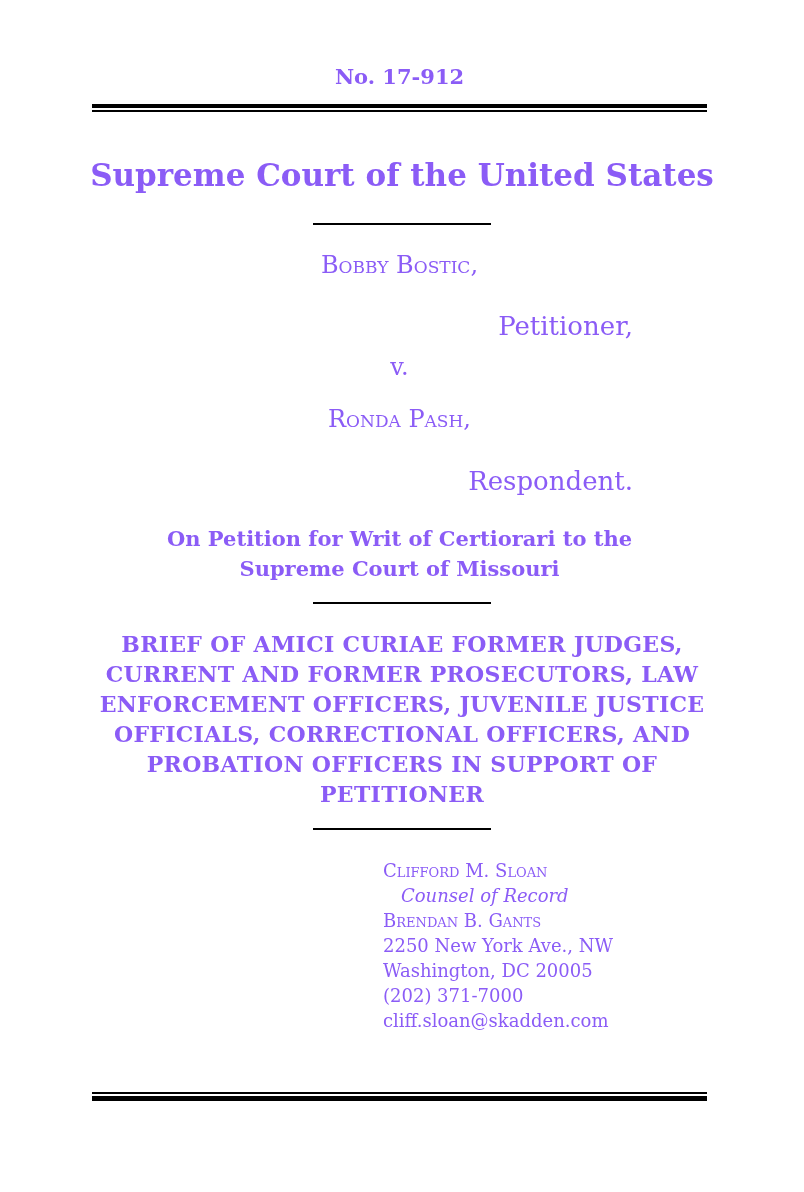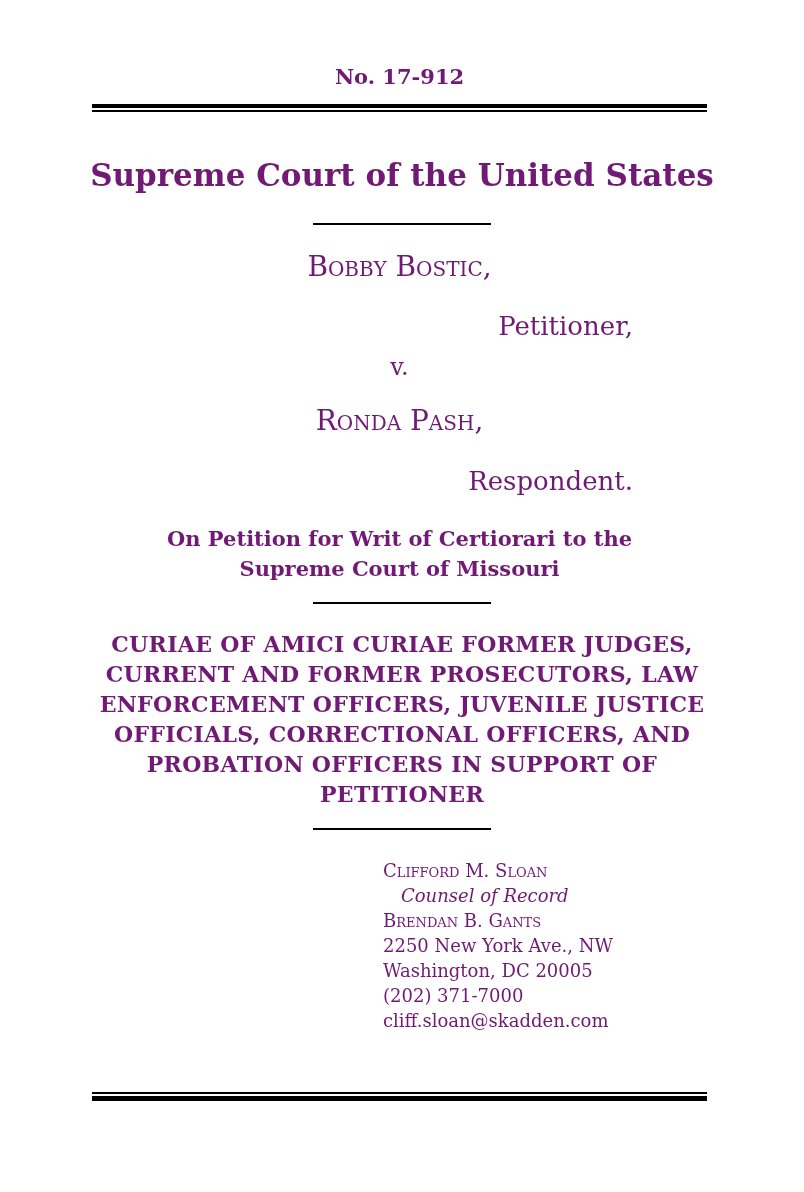--- a/index.html
+++ b/index.html
@@ -5,21 +5,21 @@
   html, body {
     margin: 0;
     padding: 0;
     background: #ffffff;
   }
   .page {
     position: relative;
     width: 804px;
     height: 1192px;
     background: #ffffff;
-    color: #701a75;
+    color: #8b5cf6;
     font-family: "DejaVu Serif", "Liberation Serif", serif;
     overflow: hidden;
   }
   .abs { position: absolute; }
 
   
   .col-center {
     left: 92px;
     width: 615px;
     text-align: center;
@@ -76,21 +76,21 @@
     width: 804px;
     text-align: center;
     font-size: 31px;
     font-weight: bold;
     white-space: nowrap;
     line-height: 1.15;
   }
 
   .party-name {
     font-variant: small-caps;
-    font-size: 28px;
+    font-size: 24px;
     line-height: 1.1;
   }
   .petitioner-name { top: 252px; }
   .respondent-name { top: 406px; }
 
   .party-label {
     left: 92px;
     width: 541px;
     text-align: right;
     font-size: 26px;
@@ -164,21 +164,21 @@
   <div class="abs party-label respondent-label">Respondent.</div>
 
   <div class="abs col-center petition-statement">
     <div>On Petition for Writ of Certiorari to the</div>
     <div>Supreme Court of Missouri</div>
   </div>
 
   <div class="abs short-rule r2"></div>
 
   <div class="abs brief-title">
-    <div><span>CURIAE OF </span><span class="it">AMICI CURIAE</span><span> FORMER JUDGES,</span></div>
+    <div><span>BRIEF OF </span><span class="it">AMICI CURIAE</span><span> FORMER JUDGES,</span></div>
     <div>CURRENT AND FORMER PROSECUTORS, LAW</div>
     <div>ENFORCEMENT OFFICERS, JUVENILE JUSTICE</div>
     <div>OFFICIALS, CORRECTIONAL OFFICERS, AND</div>
     <div>PROBATION OFFICERS IN SUPPORT OF</div>
     <div>PETITIONER</div>
   </div>
 
   <div class="abs short-rule r3"></div>
 
   <div class="abs counsel-block">

